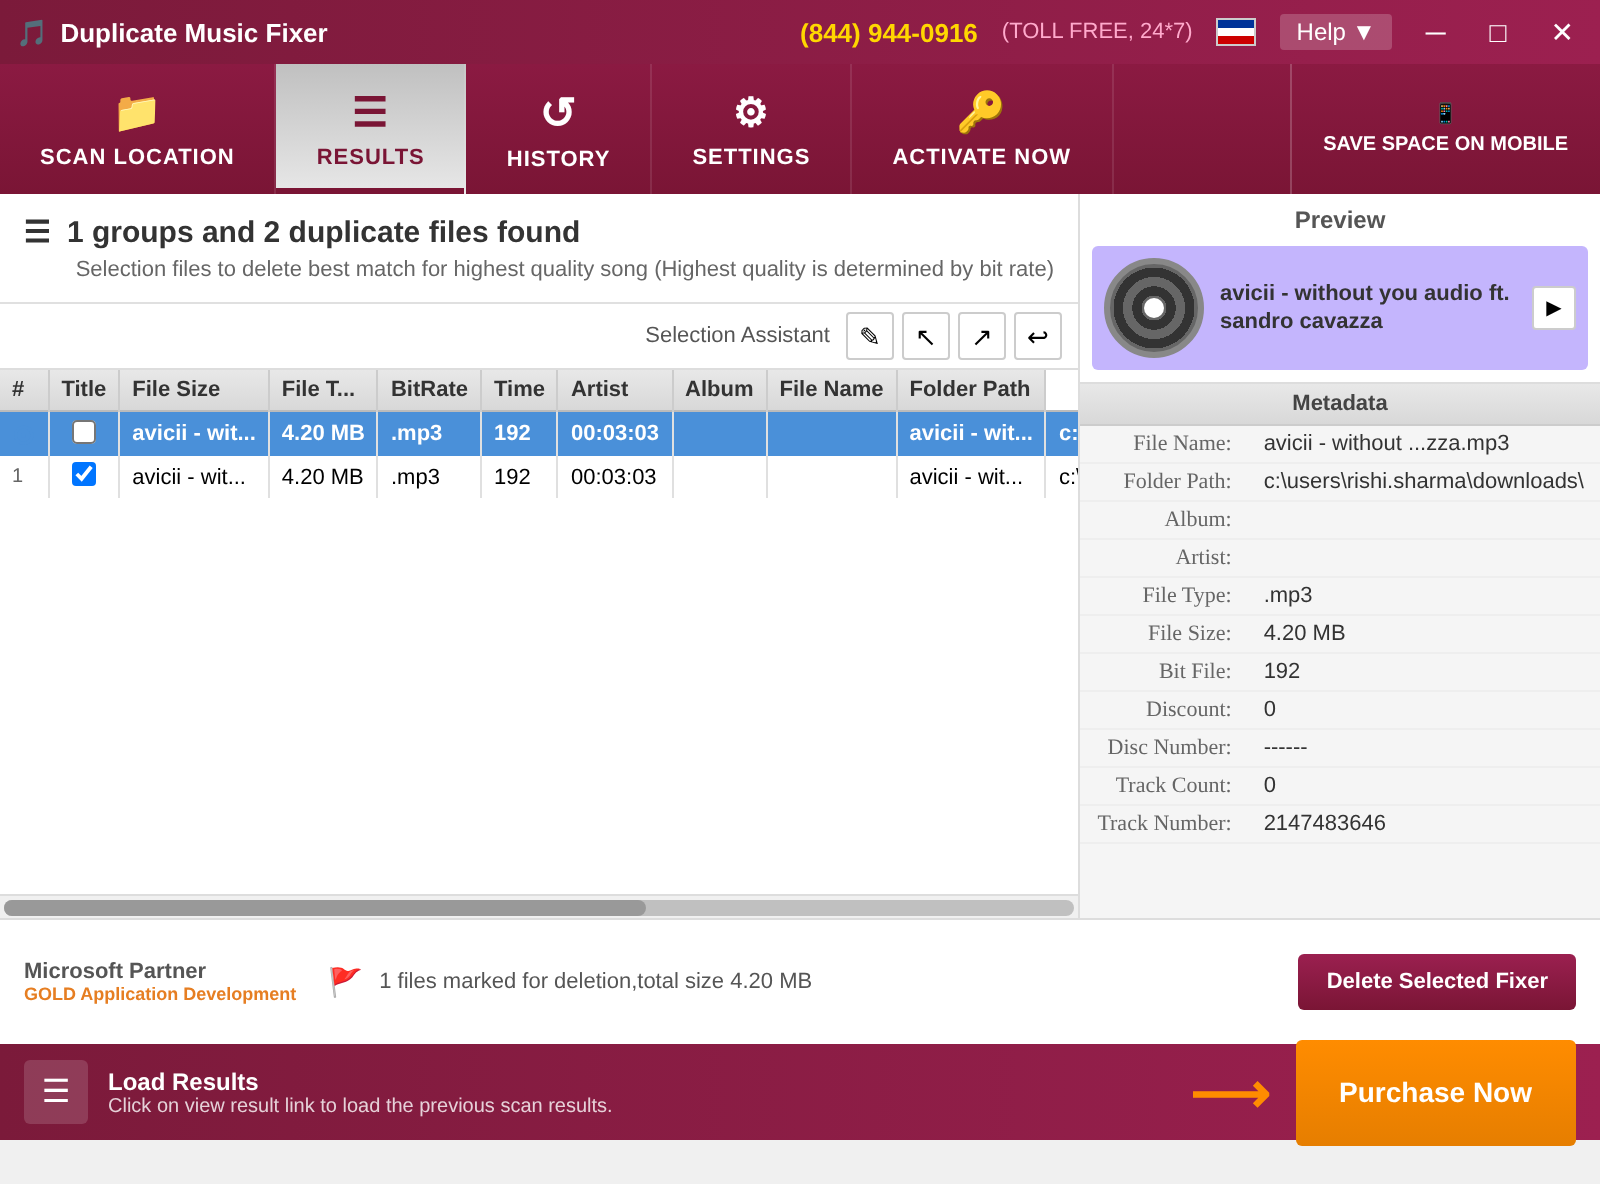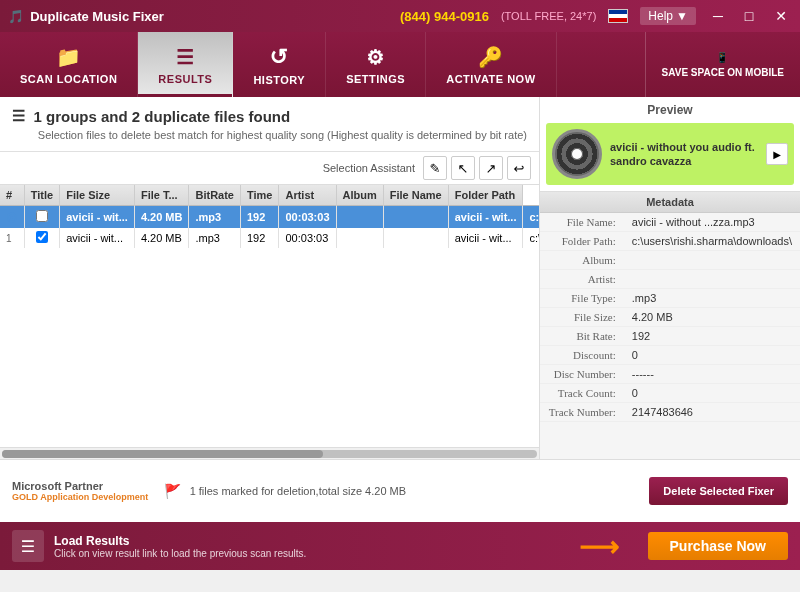--- a/index.html
+++ b/index.html
@@ -213,21 +213,21 @@
       font-size: 12px;
       font-weight: 600;
       color: #555;
       margin-bottom: 6px;
     }
     .preview-content {
       display: flex;
       align-items: center;
       gap: 8px;
       padding: 6px;
-      background: #bef264;
+      background: #c4b5fd;
       border-radius: 3px;
     }
     .album-art {
       width: 50px; height: 50px;
       background: radial-gradient(circle, #666 20%, #333 20%, #333 35%, #666 35%, #666 50%, #333 50%, #333 65%, #666 65%, #666 80%, #111 80%);
       border-radius: 50%;
       flex-shrink: 0;
       border: 3px solid #888;
       position: relative;
     }
@@ -342,22 +342,22 @@
     .purchase-btn {
       background: linear-gradient(to bottom, #ff8c00, #e67e00);
       color: white;
       border: none;
       padding: 10px 22px;
       font-size: 14px;
       font-weight: bold;
       cursor: pointer;
       border-radius: 3px;
       white-space: nowrap;
-      height: 28px;
-      display: flex; align-items: center; justify-content: center; margin-left: 16px;
+      height: 53px;
+      display: flex; align-items: center; justify-content: center;
     }
   </style>
 </head>
 <body>
 
 <div class="title-bar">
   <div class="title-bar-left">
     <span>🎵</span>
     <span>Duplicate Music Fixer</span>
   </div>
@@ -509,21 +509,21 @@
   </tr>
             <tr>
     <td>File Type:</td>
     <td>.mp3</td>
   </tr>
             <tr>
     <td>File Size:</td>
     <td>4.20 MB</td>
   </tr>
             <tr>
-    <td>Bit Rate:</td>
+    <td>Bit File:</td>
     <td>192</td>
   </tr>
             <tr>
     <td>Discount:</td>
     <td>0</td>
   </tr>
             <tr>
     <td>Disc Number:</td>
     <td>------</td>
   </tr>

